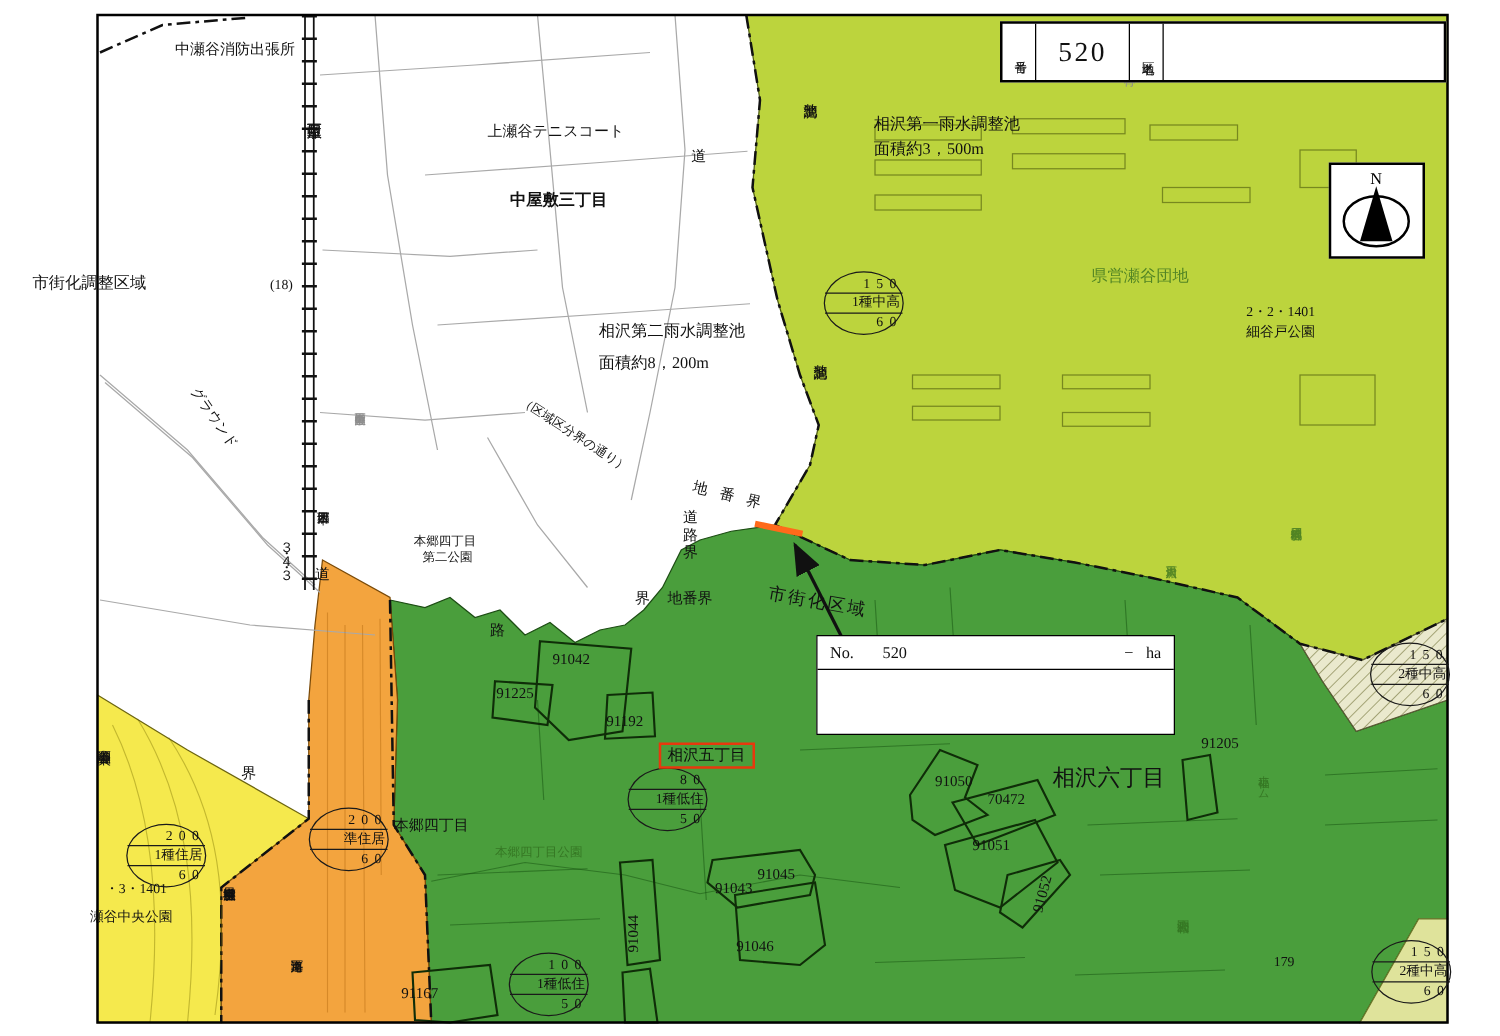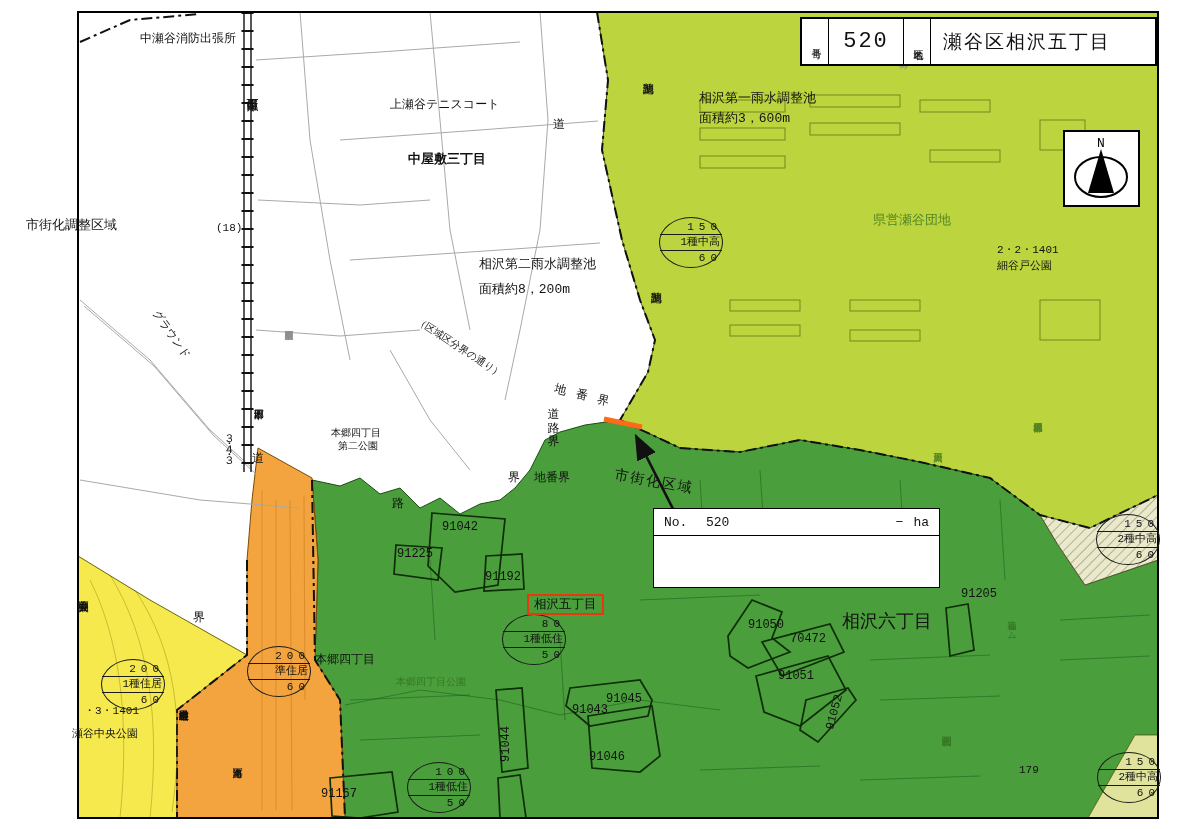--- a/index.html
+++ b/index.html
@@ -1,17 +1,17 @@
 <!DOCTYPE html>
 <html style="--lightgreen: #bcd43d; --darkgreen: #4a9e3c; --yellow: #f5e94d; --orange: #f3a43e; --palegreen: #dfe39b; --cream: #eae9cd; --red: #e8380d; --highlight_orange: #ff6a1a;"><head>
 <meta charset="utf-8">
 <style>
   html,body{margin:0;padding:0;background:#fff;}
   #stage{position:relative;width:1200px;height:829px;background:#fff;overflow:hidden;
-         font-family:Liberation Mono, monospace;}
+         font-family:Liberation Serif, serif;}
   #map-svg{position:absolute;left:0;top:0;z-index:1;}
 
   
   .z-light{fill:var(--lightgreen);stroke:#4d5b12;stroke-width:1;}
   .z-dark{fill:var(--darkgreen);stroke:#1d4d14;stroke-width:1;}
   .z-yellow{fill:var(--yellow);stroke:#6b6410;stroke-width:1;}
   .z-orange{fill:var(--orange);stroke:#7a4a08;stroke-width:1;}
   .z-pale{fill:var(--palegreen);stroke:#6b7a2a;stroke-width:1;}
 
   .map-label{position:absolute;color:#111;white-space:pre;line-height:1.12;z-index:5;}
@@ -189,21 +189,21 @@
       <div class="map-label" style="left: 338px; top: 441px; font-size: 10px;">第二公園</div>
       <div class="map-label" style="left: 553px; top: 119px; font-size: 12px;">道</div>
       <div class="map-label" style="left: 556px; top: 383px; font-size: 12px; letter-spacing: 10px; transform: rotate(14deg); transform-origin: left top;">地番界</div>
       <div class="map-label vert" style="left: 545px; top: 398px; font-size: 12px; letter-spacing: 14px;">道路界</div>
       <div class="map-label" style="left: 508px; top: 472px; font-size: 12px;">界</div>
       <div class="map-label" style="left: 534px; top: 472px; font-size: 12px;">地番界</div>
       <div class="map-label" style="left: 252px; top: 453px; font-size: 12px;">道</div>
       <div class="map-label" style="left: 392px; top: 498px; font-size: 12px;">路</div>
       <div class="map-label vert" style="left: 641px; top: 74px; font-size: 11px;">調整池</div>
       <div class="map-label" style="left: 699px; top: 92px; font-size: 13px;">相沢第一雨水調整池</div>
-      <div class="map-label" style="left: 699px; top: 112px; font-size: 13px;">面積約3，600m</div>
+      <div class="map-label" style="left: 699px; top: 112px; font-size: 13px;">面積約3，500m</div>
       <div class="map-label faint vert" style="left: 897px; top: 50px; font-size: 10px;">育園</div>
       <div class="map-label fgreen" style="left: 873px; top: 214px; font-size: 13px;">県営瀬谷団地</div>
       <div class="map-label" style="left: 997px; top: 244px; font-size: 11px;">2・2・1401</div>
       <div class="map-label" style="left: 997px; top: 260px; font-size: 11px;">細谷戸公園</div>
       <div class="map-label fgreen vert" style="left: 1032px; top: 416px; font-size: 9px;">横浜細谷戸部団地</div>
       <div class="map-label fgreen vert" style="left: 932px; top: 446px; font-size: 9px;">相沢六丁目</div>
       <div class="map-label vert" style="left: 649px; top: 283px; font-size: 11px;">調整池</div>
       <div class="map-label" style="left: 616px; top: 468px; font-size: 14px; letter-spacing: 2px; transform: rotate(10deg); transform-origin: left top;">市街化区域</div>
       <div class="map-label" style="left: 442px; top: 521px; font-size: 12px;">91042</div>
       <div class="map-label" style="left: 397px; top: 548px; font-size: 12px;">91225</div>
@@ -270,21 +270,20 @@
     </div>
 
   <div id="aizawa5-box">
     <span>相沢五丁目</span>
   </div>
 
   <div id="title-block">
     <div class="tb-cell" id="tb-no-label">番号</div>
     <div class="tb-cell" id="tb-no-value">520</div>
     <div class="tb-cell" id="tb-dist-label">地区名</div>
-    <div class="tb-cell" id="tb-dist-value">瀬谷区相沢五丁目</div>
   </div>
 
   <div id="north-box">
     <svg width="73" height="73" viewBox="0 0 73 73">
       <text x="36" y="15" text-anchor="middle" font-size="13" fill="#000">N</text>
       <ellipse cx="36" cy="45" rx="26" ry="20" fill="#fff" stroke="#000" stroke-width="2"></ellipse>
       <polygon points="36,17 23,61 49,61" fill="#000"></polygon>
     </svg>
   </div>
 

